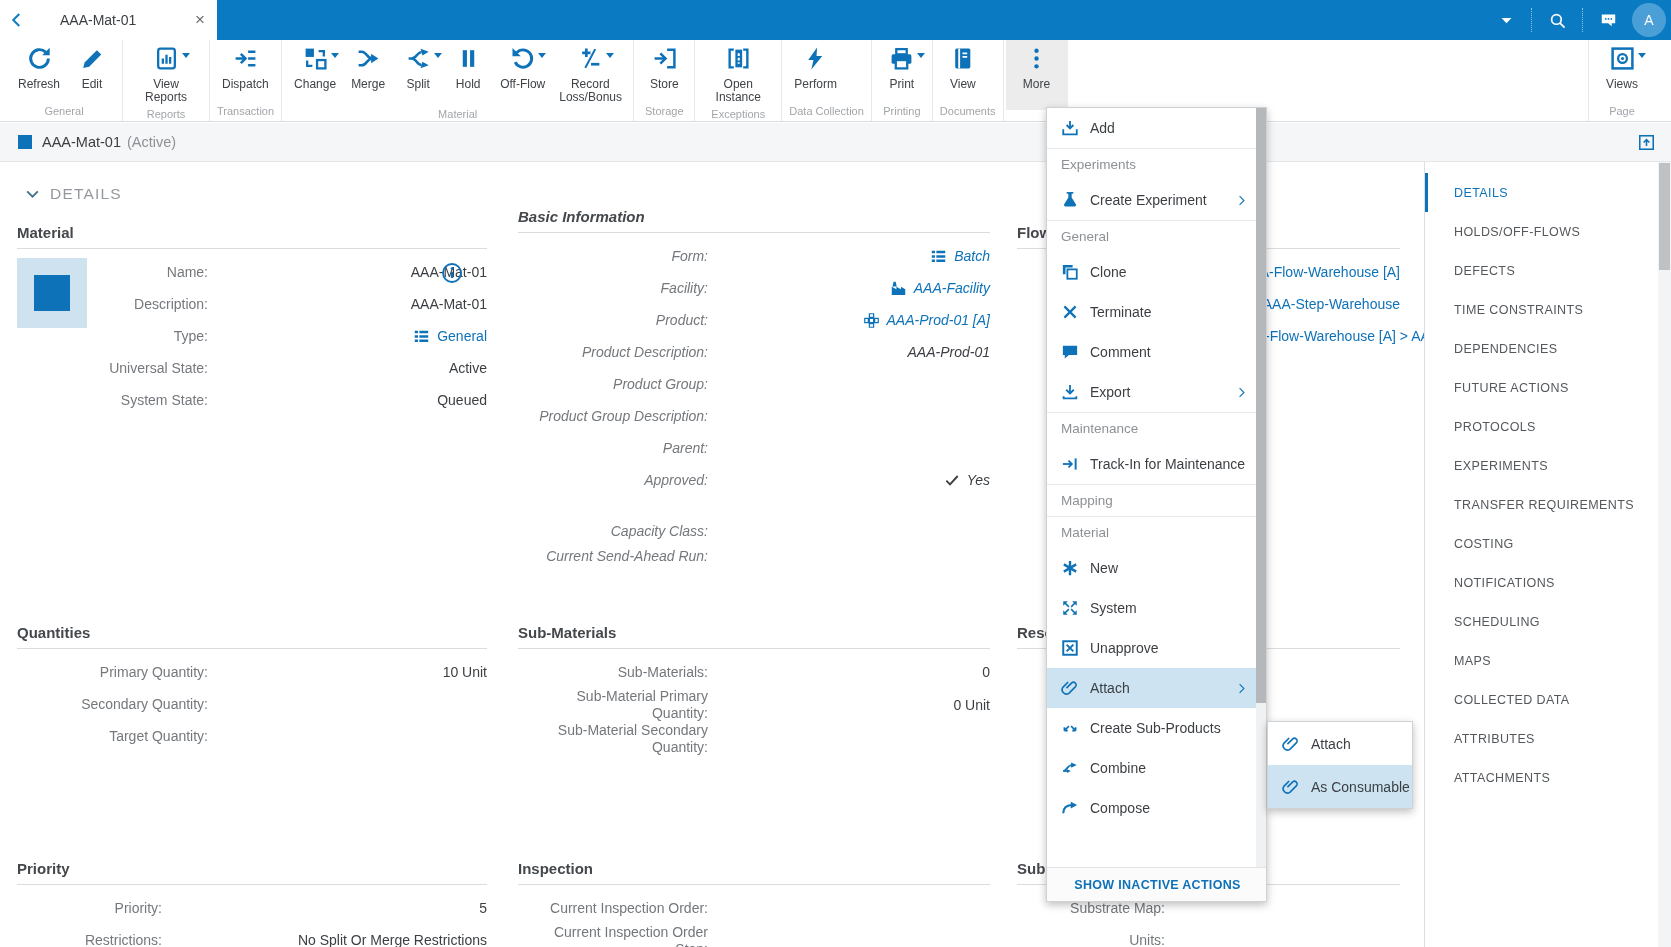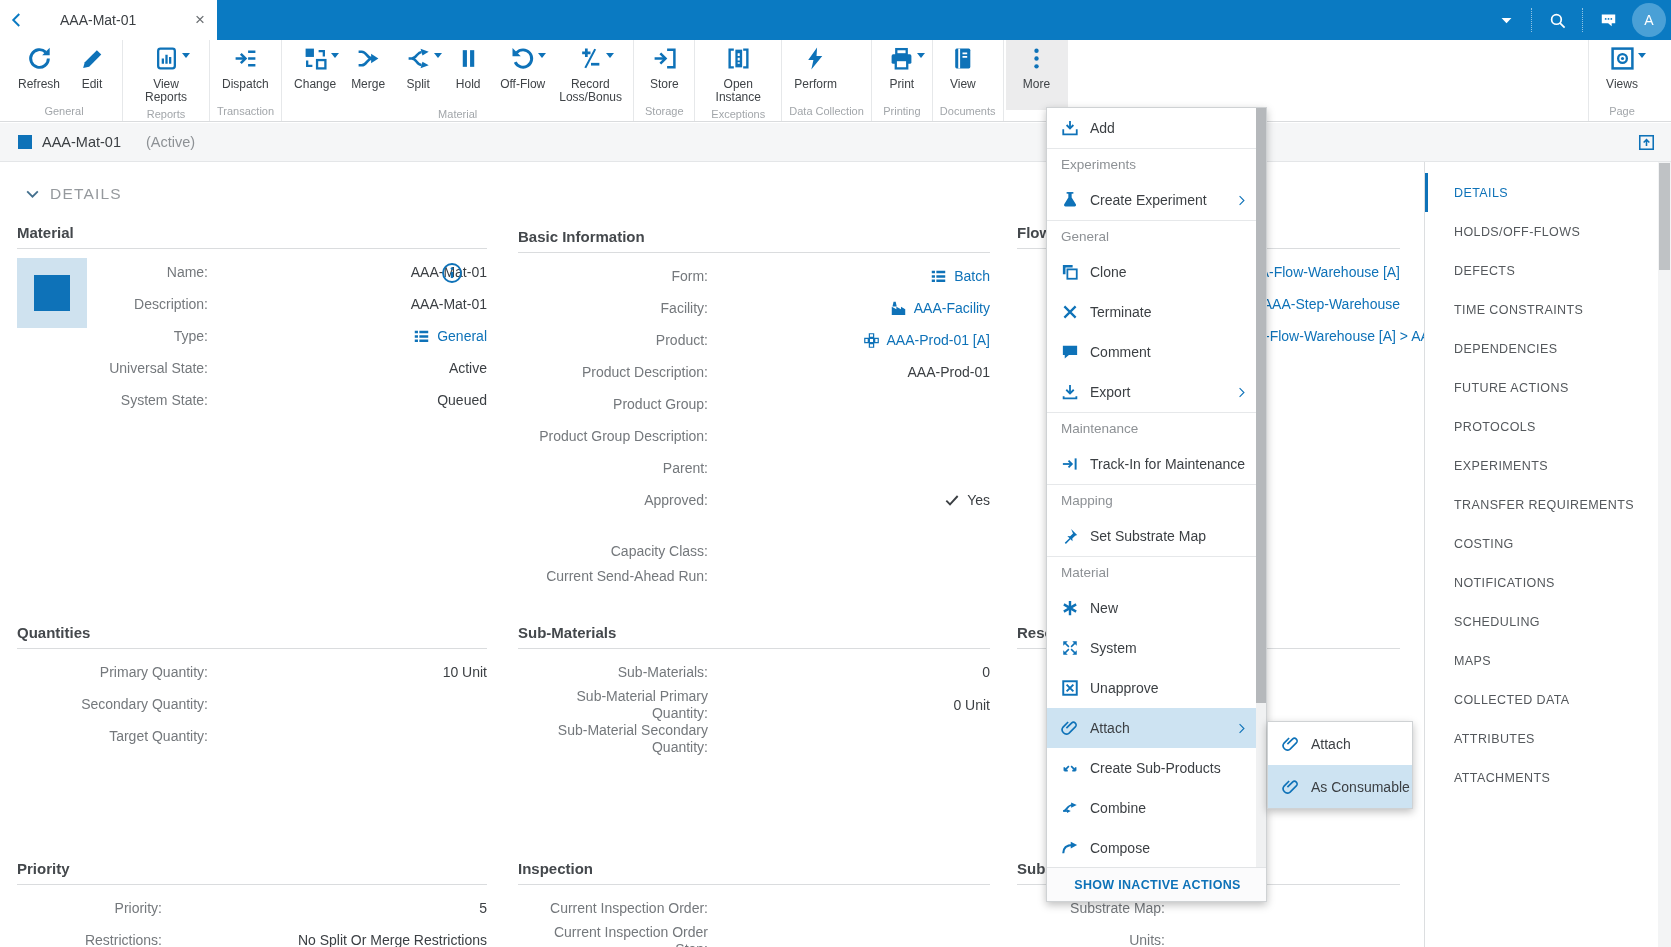--- a/index.html
+++ b/index.html
@@ -41,21 +41,21 @@
   .rb-more { display:flex; flex-direction:column; padding:0 2px; }
   .rb-more .rb-btn { background:#ececed; min-width:62px; max-width:none; height:70px; }
   .rb-page { position:absolute; right:16px; top:40px; height:81px; display:flex; flex-direction:column;
              border-left:1px solid #e6e8ea; padding:0 8px; background:#fff; }
 
   
   .titlebar { position:absolute; left:0; top:123px; width:1671px; height:39px; background:#f5f6f7;
               border-bottom:1px solid #e4e6e8; display:flex; align-items:center; }
   .tb-square { width:14px; height:14px; background:#0e72b8; margin:0 10px 0 18px; }
   .tb-title { font-size:14.5px; color:#3b3f43; }
-  .tb-state { font-size:14.5px; color:#8d9195; margin-left:25px; }
+  .tb-state { font-size:14.5px; color:#8d9195; margin-left:6px; }
   .tb-expand { position:absolute; right:16px; top:11px; width:17px; height:17px; color:#0e72b8; cursor:pointer; }
   .tb-expand svg { width:100%; height:100%; }
 
   
   .content { position:absolute; left:0; top:162px; width:1671px; height:785px; background:#fff; }
   .details-toggle { position:absolute; left:24px; top:23px; display:flex; align-items:center; cursor:pointer; }
   .details-toggle .chev { width:17px; height:17px; color:#44708e; margin-right:9px; }
   .details-toggle .chev svg { width:100%; height:100%; }
   .details-toggle .lbl { font-size:15.5px; color:#95999d; letter-spacing:1.2px; }
 
@@ -347,21 +347,21 @@
               </div>
             </div>
             <div class="sec-row">
               <div class="sec-lbl" style="width: 191px;">System State:</div>
               <div class="sec-val">
                 <span>Queued</span>
               </div>
             </div>
           </div>
         </div>
-        <div class="sec" style="left: 518px; top: 64px; width: 472px;">
+        <div class="sec" style="left: 518px; top: 44px; width: 472px; font-style: italic;">
           <div class="sec-title">Basic Information</div>
           <div class="sec-hr"></div>
           <div class="sec-rows">
             <div class="sec-row">
               <div class="sec-lbl" style="width: 190px;">Form:</div>
               <div class="sec-val link">
                 <span class="val-ico"><svg viewBox="0 0 24 24" xmlns="http://www.w3.org/2000/svg">
                     <path d="M2.5 4h4.5v3.5H2.5zM9 4h12.5v3.5H9zM2.5 10.2h4.5v3.5H2.5zM9 10.2h12.5v3.5H9zM2.5 16.4h4.5v3.5H2.5zM9 16.4h12.5v3.5H9z" fill="currentColor"></path>
                   </svg></span>
                 <span>Batch</span>
@@ -648,26 +648,20 @@
         <div class="m-item">
           <span class="m-ico"><svg viewBox="0 0 24 24" xmlns="http://www.w3.org/2000/svg">
               <path d="M2.5 12h12" stroke="currentColor" stroke-width="2.4"></path>
               <path d="M10 7.5l4.5 4.5L10 16.5" fill="none" stroke="currentColor" stroke-width="2.4"></path>
               <path d="M19.5 4.5v15" stroke="currentColor" stroke-width="2.6"></path>
             </svg></span>
           <span class="m-lbl">Track-In for Maintenance</span>
         </div>
         <div class="m-div"></div>
         <div class="m-header">Mapping</div>
-        <div class="m-item">
-          <span class="m-ico"><svg viewBox="0 0 24 24" xmlns="http://www.w3.org/2000/svg">
-              <path d="M13.5 2.5l8 8-2.6 1-3.8 3.8.3 3.7-2.8-2.8-6.1 6.3-1.5-1.5 6.3-6.1-2.8-2.8 3.7.3L16 8.6z" fill="currentColor"></path>
-            </svg></span>
-          <span class="m-lbl">Set Substrate Map</span>
-        </div>
         <div class="m-div"></div>
         <div class="m-header">Material</div>
         <div class="m-item">
           <span class="m-ico"><svg viewBox="0 0 24 24" xmlns="http://www.w3.org/2000/svg">
               <path d="M12 2.5v19M3.8 7.2l16.4 9.6M20.2 7.2L3.8 16.8" stroke="currentColor" stroke-width="3.2"></path>
             </svg></span>
           <span class="m-lbl">New</span>
         </div>
         <div class="m-item">
           <span class="m-ico"><svg viewBox="0 0 24 24" xmlns="http://www.w3.org/2000/svg">

